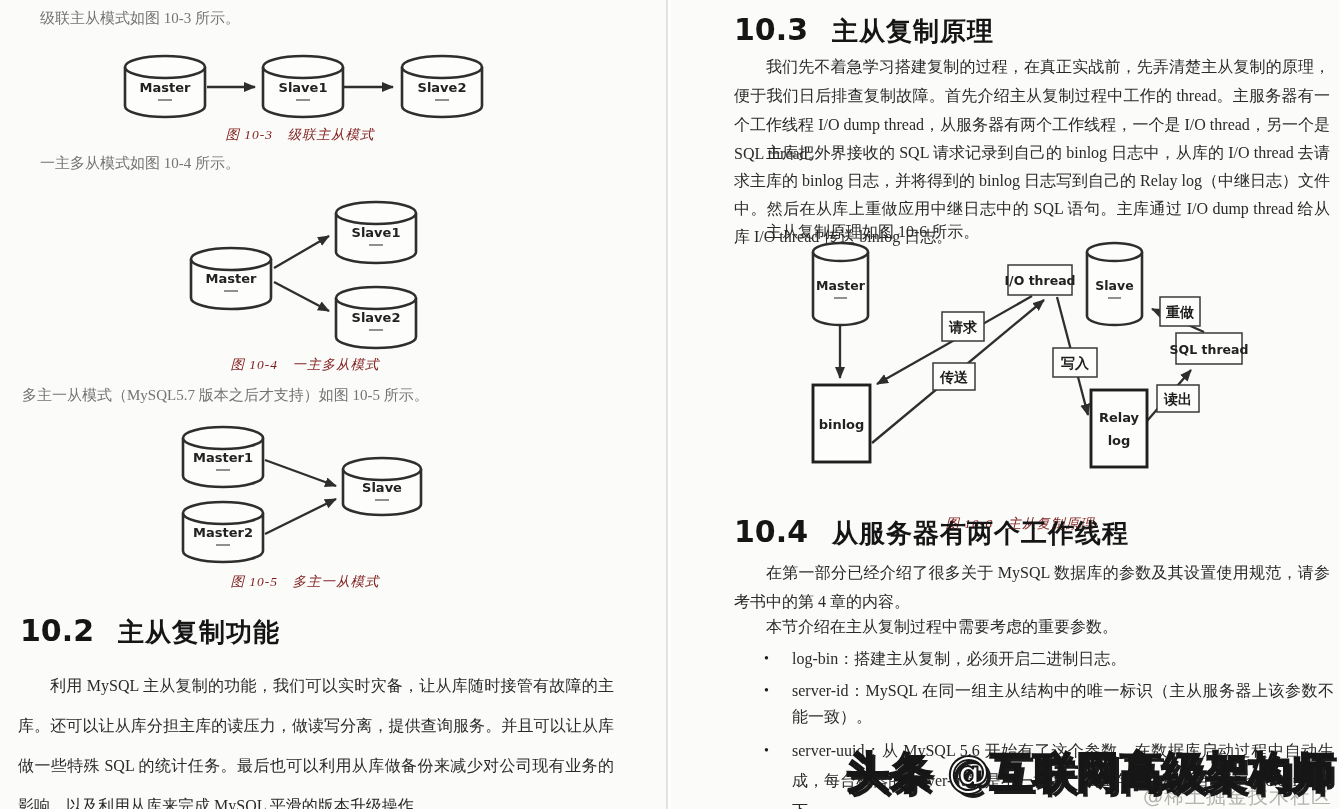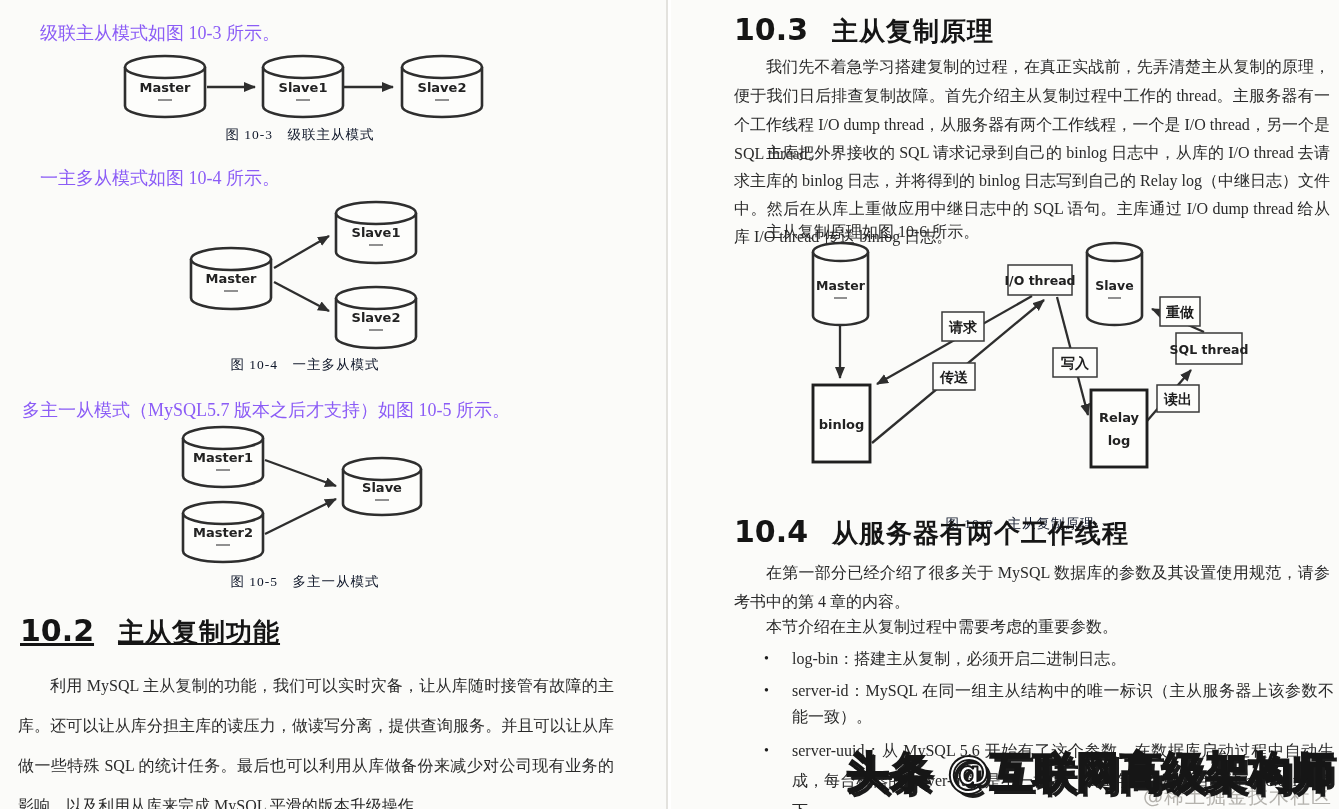--- a/index.html
+++ b/index.html
@@ -10,34 +10,34 @@
     color:#262626;
   }
   .abs{position:absolute;}
   
   .gutter{left:666px;top:0;width:2px;height:809px;background:#e3e2de;}
   .gutter-hi{left:668px;top:0;width:3px;height:809px;background:#ffffff;}
 
   
   .body-text{font-size:16px;line-height:40px;text-align:justify;color:#2a2a2a;}
   .indent{text-indent:2em;}
-  .intro-line{font-size:18px;color:#8b5cf6;white-space:nowrap;margin-top:12px;}
+  .intro-line{font-size:15px;color:#737373;white-space:nowrap;}
 
   
   .sec-head{
     display:flex;align-items:baseline;gap:24px;
     font-family:"DejaVu Sans","Liberation Sans",sans-serif;
     font-weight:bold;color:#151515;white-space:nowrap;
   }
   .sec-head .num{font-size:30px;letter-spacing:0px;}
   .sec-head .ttl{font-size:26px;letter-spacing:1px;}
 
   
   .caption{
-    font-size:13.5px;color:#0f172a;text-align:center;
+    font-size:13.5px;font-style:italic;color:#7f1d1d;text-align:center;
     font-family:"Liberation Serif","DejaVu Serif",serif;letter-spacing:1px;
   }
 
   
   ul.params{list-style:none;margin:0;padding:0;}
   ul.params li{
     position:relative;padding-left:58px;font-size:16px;color:#2a2a2a;
     line-height:26px;margin-bottom:6px;text-align:justify;
   }
   ul.params li .dot{
@@ -169,21 +169,21 @@
       </g>
       <g>
         <path class="cyl" d="M203,51 L203,86 A39,11 0 0 0 281,86 L281,51"></path>
         <ellipse class="cyl" cx="242" cy="51" rx="39" ry="11"></ellipse>
         <text class="node-label" x="242" y="74" font-size="13">Slave</text>
         <line class="dash" x1="235" y1="82" x2="249" y2="82"></line>
       </g>
     </svg>
     <div class="abs caption" style="left:150px;top:573px;width:310px;">图 10-5　多主一从模式</div>
 
-    <div class="abs sec-head" style="left:20px;top:613px;text-decoration:underline;">
+    <div class="abs sec-head" style="left:20px;top:613px;">
       <span class="num">10.2</span>
       <span class="ttl">主从复制功能</span>
     </div>
 
     <div class="abs body-text indent" style="left:18px;top:666px;width:596px;">利用 MySQL 主从复制的功能，我们可以实时灾备，让从库随时接管有故障的主库。还可以让从库分担主库的读压力，做读写分离，提供查询服务。并且可以让从库做一些特殊 SQL 的统计任务。最后也可以利用从库做备份来减少对公司现有业务的影响，以及利用从库来完成 MySQL 平滑的版本升级操作。</div>
   </div>
 
   <div class="abs gutter"></div>
   <div class="abs gutter-hi"></div>
 

